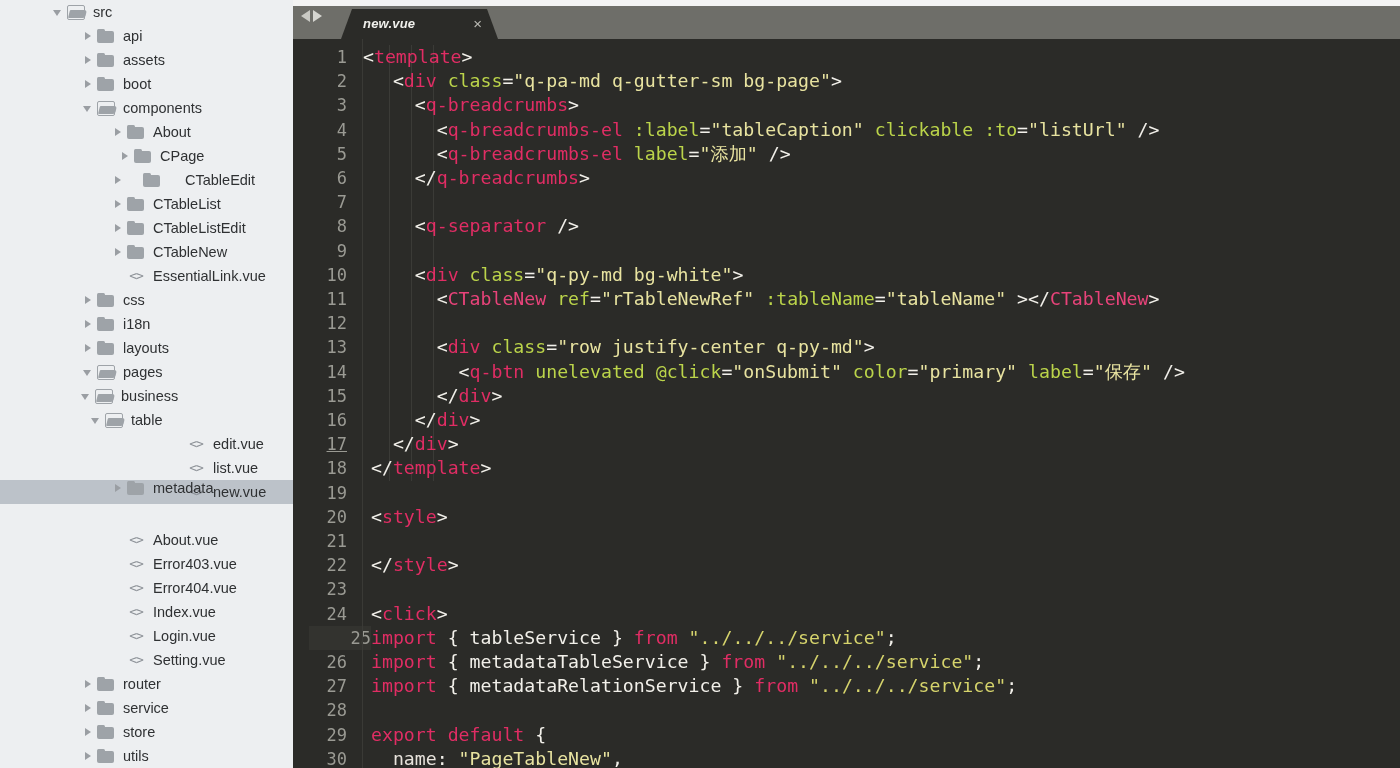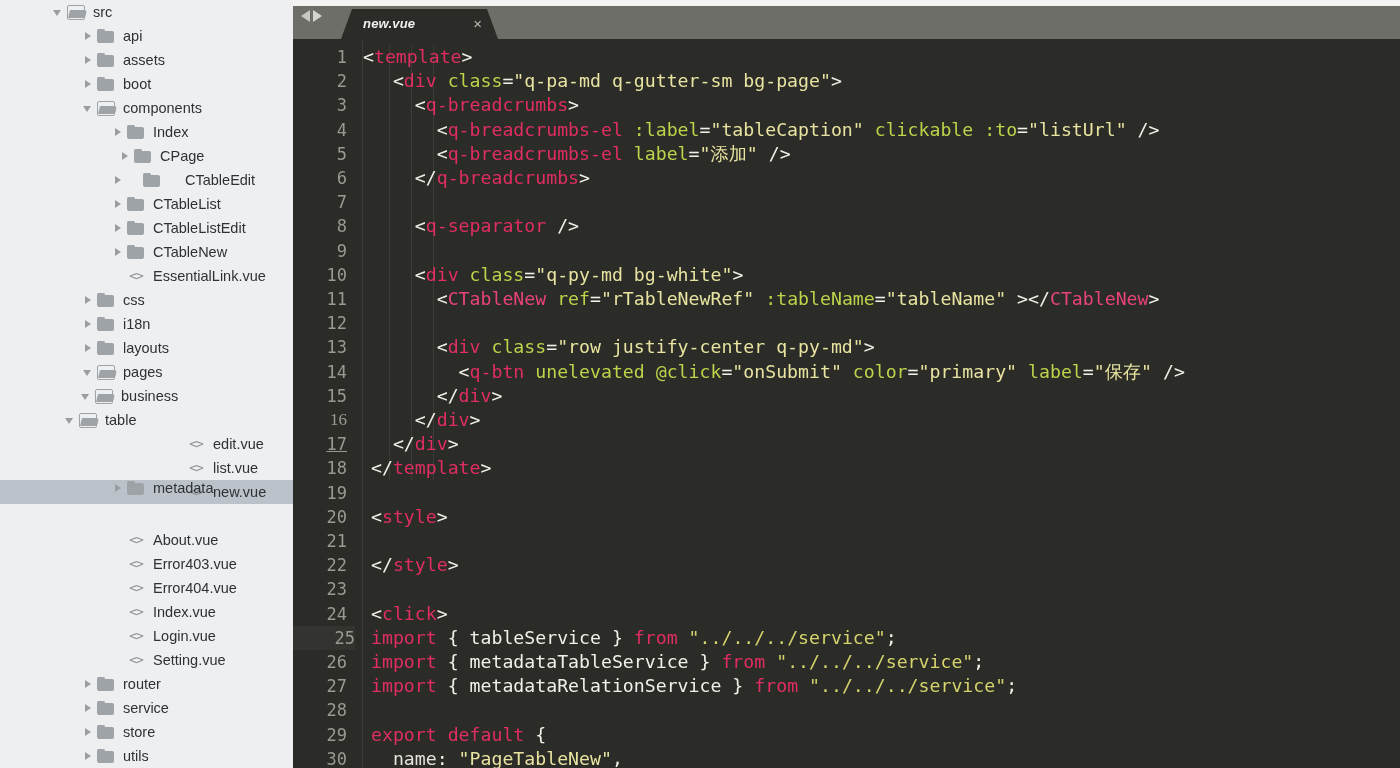--- a/index.html
+++ b/index.html
@@ -217,21 +217,21 @@
 
   .lnum {
     position: absolute;
     left: 0; width: 54px;
     text-align: right;
     height: 24px; line-height: 24px;
     font-family: "DejaVu Sans Mono", monospace;
     font-size: 17px;
     color: #9a9a93;
   }
-  .lnum.active { background: #33332f; width: 62px; }
+  .lnum.active { background: #33332f; width: 62px; margin-left: 16px; }
 
   .ltext {
     position: absolute;
     left: 78px;
     height: 24px; line-height: 24px;
     font-family: "DejaVu Sans Mono", monospace;
     font-size: 18.2px;
     white-space: pre;
     color: #e6e3dc;
     letter-spacing: 0px;
@@ -275,21 +275,21 @@
           <span class="rowlabel">boot</span>
         </div>
         <div class="row" style="position: absolute; left: 0px; right: 0px; top: 96px; padding-left: 82px;">
           <span class="twisty open"></span>
           <span class="ficon folder-open"></span>
           <span class="rowlabel">components</span>
         </div>
         <div class="row" style="position: absolute; left: 0px; right: 0px; top: 120px; padding-left: 112px;">
           <span class="twisty closed"></span>
           <span class="ficon folder"></span>
-          <span class="rowlabel">Index</span>
+          <span class="rowlabel">About</span>
         </div>
         <div class="row" style="position: absolute; left: 0px; right: 0px; top: 144px; padding-left: 112px; margin-left: 7px;">
           <span class="twisty closed"></span>
           <span class="ficon folder"></span>
           <span class="rowlabel">CPage</span>
         </div>
         <div class="row" style="position: absolute; left: 0px; right: 0px; top: 168px; padding-left: 112px; gap: 16px;">
           <span class="twisty closed"></span>
           <span class="ficon folder"></span>
           <span class="rowlabel">CTableEdit</span>
@@ -332,21 +332,21 @@
         <div class="row" style="position: absolute; left: 0px; right: 0px; top: 360px; padding-left: 82px;">
           <span class="twisty open"></span>
           <span class="ficon folder-open"></span>
           <span class="rowlabel">pages</span>
         </div>
         <div class="row" style="position: absolute; left: 0px; right: 0px; top: 384px; padding-left: 80px;">
           <span class="twisty open"></span>
           <span class="ficon folder-open"></span>
           <span class="rowlabel">business</span>
         </div>
-        <div class="row" style="position: absolute; left: 0px; right: 0px; top: 408px; padding-left: 64px;">
+        <div class="row" style="position: absolute; left: 0px; right: 0px; top: 408px; padding-left: 90px;">
           <span class="twisty open"></span>
           <span class="ficon folder-open"></span>
           <span class="rowlabel">table</span>
         </div>
         <div class="row" style="position: absolute; left: 0px; right: 0px; top: 432px; padding-left: 172px;">
           <span class="twisty none"></span>
           <span class="ficon code">&lt;&gt;</span>
           <span class="rowlabel">edit.vue</span>
         </div>
         <div class="row" style="position: absolute; left: 0px; right: 0px; top: 456px; padding-left: 172px;">
@@ -444,21 +444,21 @@
           <div class="lnum" style="top: 127px;">6</div>
           <div class="lnum" style="top: 151.2px;">7</div>
           <div class="lnum" style="top: 175.4px;">8</div>
           <div class="lnum" style="top: 199.6px;">9</div>
           <div class="lnum" style="top: 223.8px;">10</div>
           <div class="lnum" style="top: 248px;">11</div>
           <div class="lnum" style="top: 272.2px;">12</div>
           <div class="lnum" style="top: 296.4px;">13</div>
           <div class="lnum" style="top: 320.6px;">14</div>
           <div class="lnum" style="top: 344.8px;">15</div>
-          <div class="lnum" style="top: 369px; font-family: Liberation Serif, serif;">16</div>
+          <div class="lnum" style="top: 369px;">16</div>
           <div class="lnum" style="top: 393.2px; text-decoration: underline;">17</div>
           <div class="lnum" style="top: 417.4px;">18</div>
           <div class="lnum" style="top: 441.6px;">19</div>
           <div class="lnum" style="top: 465.8px;">20</div>
           <div class="lnum" style="top: 490px;">21</div>
           <div class="lnum" style="top: 514.2px;">22</div>
           <div class="lnum" style="top: 538.4px;">23</div>
           <div class="lnum" style="top: 562.6px;">24</div>
           <div class="lnum active" style="top: 586.8px;">25</div>
           <div class="lnum" style="top: 611px;">26</div>

